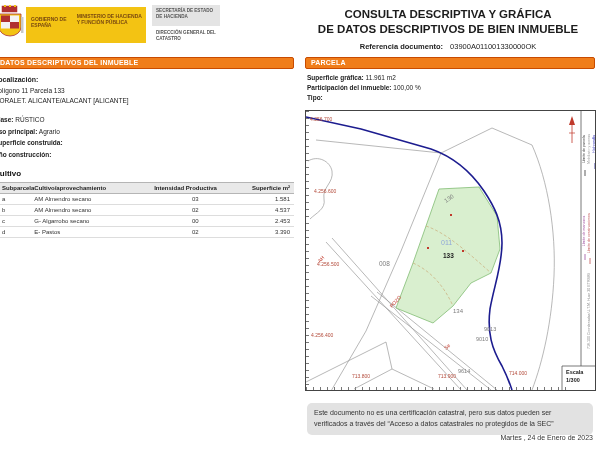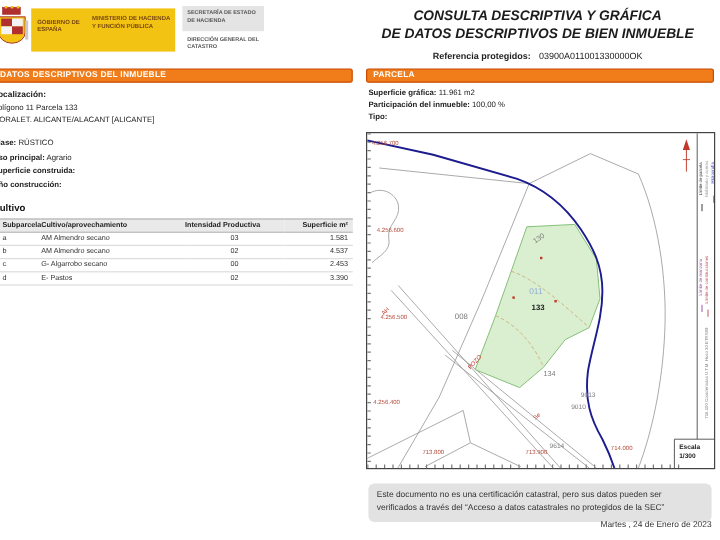--- a/index.html
+++ b/index.html
@@ -12,21 +12,21 @@
   .gov-banner{position:absolute;left:26px;top:7px;width:120px;height:36px;
     background:#f3c313;display:flex;align-items:flex-start;}
   .gov-txt{font-weight:bold;color:#7a4a10;font-size:5px;line-height:1.25;}
   .gov-txt.gob{width:38px;padding:9px 0 0 5px;}
   .gov-txt.min{width:70px;padding:6px 0 0 8px;}
   .secretaria{position:absolute;left:152px;top:5px;width:62px;min-height:16px;
     background:#e4e4e4;font-size:4.6px;color:#555;font-weight:bold;padding:3px 2px 2px 4px;line-height:1.3;}
   .direccion{position:absolute;left:156px;top:30px;width:62px;
     font-size:4.6px;color:#555;font-weight:bold;line-height:1.3;}
   .title-block{position:absolute;left:300px;top:7px;width:296px;text-align:center;}
-  .title-line{font-size:11.5px;font-weight:bold;color:#1c1c1c;line-height:1.3;font-style:italic;}
+  .title-line{font-size:11.5px;font-weight:bold;color:#1c1c1c;line-height:1.3;}
   .ref-line{margin-top:5px;font-size:7.5px;color:#222;}
   .ref-line .lbl{font-weight:bold;margin-right:7px;}
   
   .section-bar{background:#f07d1a;border:1px solid #c84b00;border-radius:2px;
     color:#fff;font-weight:bold;font-size:7px;letter-spacing:.2px;
     height:10px;line-height:10px;padding-left:5px;}
   
   .inmueble{position:absolute;left:-6px;top:57px;width:300px;}
   .inm-body{font-size:6.5px;color:#222;}
   .inm-body .b{font-weight:bold;}
@@ -78,21 +78,21 @@
   <div class="gov-txt gob">GOBIERNO DE ESPAÑA</div>
   <div class="gov-txt min">MINISTERIO DE HACIENDA Y FUNCIÓN PÚBLICA</div>
 </div>
 <div class="secretaria">SECRETARÍA DE ESTADO DE HACIENDA</div>
 <div class="direccion">DIRECCIÓN GENERAL DEL CATASTRO</div>
 
 <div class="title-block">
   <div class="title-line">CONSULTA DESCRIPTIVA Y GRÁFICA</div>
   <div class="title-line">DE DATOS DESCRIPTIVOS DE BIEN INMUEBLE</div>
   <div class="ref-line">
-    <span class="lbl">Referencia protegidos:</span><span>03900A011001330000OK</span>
+    <span class="lbl">Referencia documento:</span><span>03900A011001330000OK</span>
   </div>
 </div>
 
 <div class="inmueble">
   <div class="section-bar">DATOS DESCRIPTIVOS DEL INMUEBLE</div>
   <div class="inm-body">
     <div class="row-loc">Localización:</div>
     <div class="row-l1">Polígono 11 Parcela 133</div>
     <div class="row-l2">MORALET. ALICANTE/ALACANT [ALICANTE]</div>
     <div class="row-clase"><span class="b">Clase:</span> <span>RÚSTICO</span></div>

